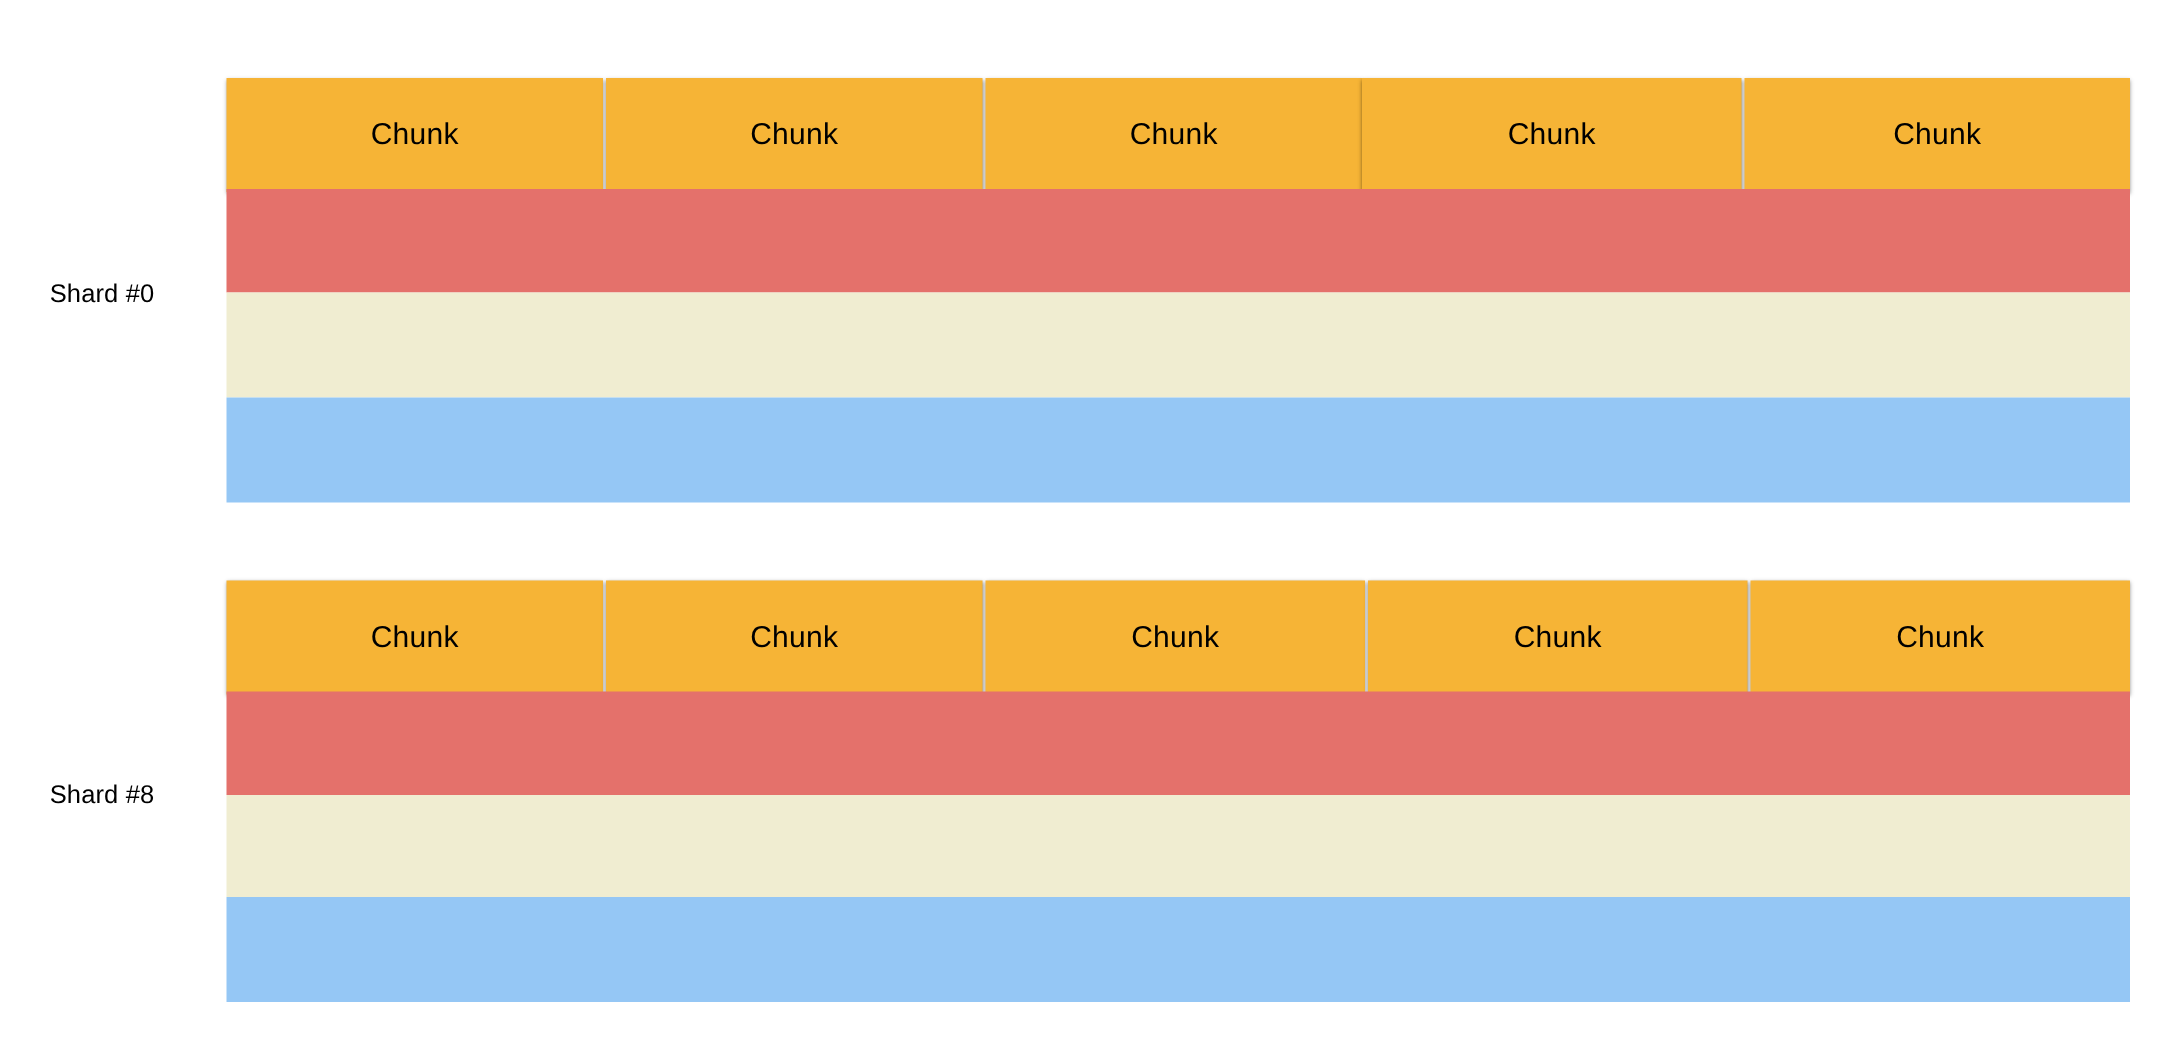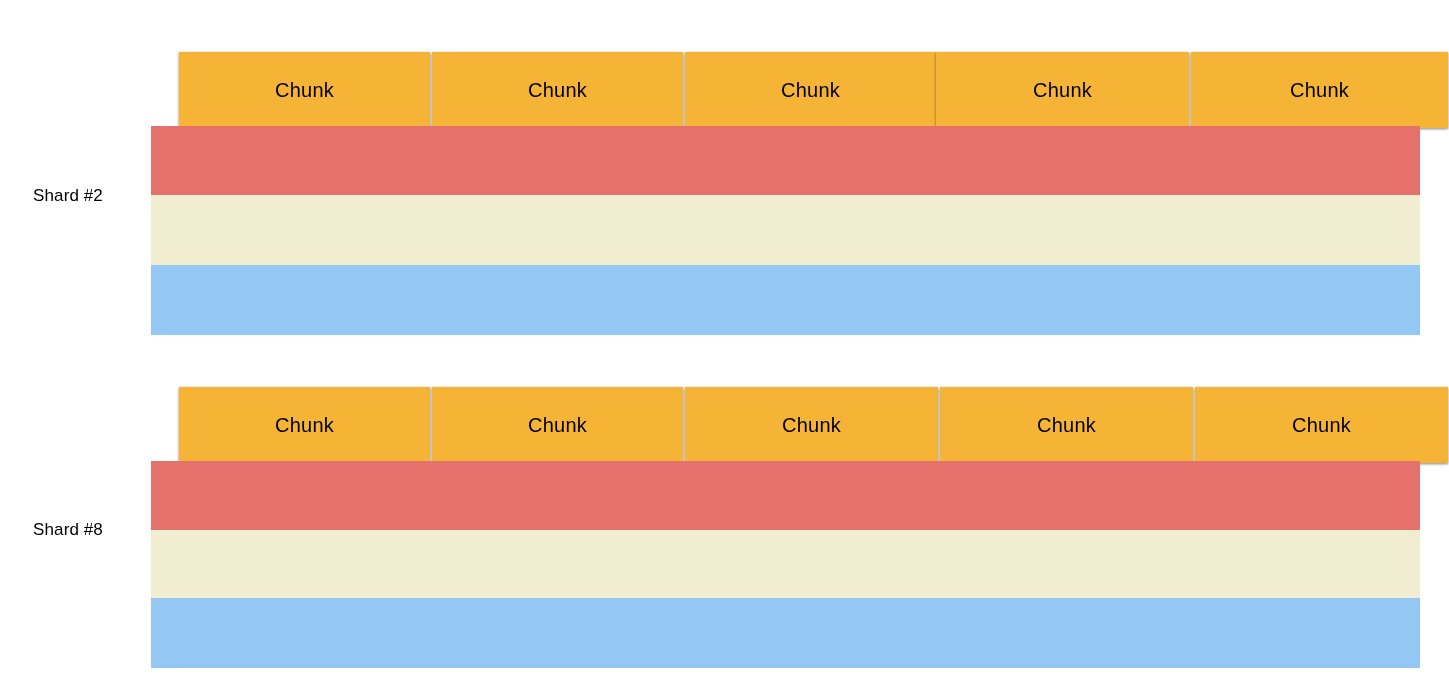--- a/index.html
+++ b/index.html
@@ -32,21 +32,20 @@
     letter-spacing: 0.1px;
     white-space: nowrap;
   }
 
   
   .chunk-row {
     position: absolute;
     left: 151px;
     width: 1269px;
     height: 76px;
-    margin-left: 28px;
   }
   .chunk {
     position: absolute;
     top: 0;
     height: 76px;
     background: #f6b436;
     box-shadow: 0 1px 3px rgba(0,0,0,0.30), 0 1px 2px rgba(0,0,0,0.22);
     display: flex;
     align-items: center;
     justify-content: center;
@@ -66,21 +65,21 @@
     width: 1269px;
   }
   .band-red   { background: #e4716b; }
   .band-cream { background: #f0edd1; }
   .band-blue  { background: #95c7f5; }
 </style>
 </head>
 <body>
 
 <div id="canvas">
-    <div class="shard-label" style="top: 186px;">Shard #2</div>
+    <div class="shard-label" style="top: 186px;">Shard #0</div>
     <div class="chunk-row" style="top: 52px;">
       <div class="chunk" style="left: 0px; width: 251px; background: rgb(246, 180, 54);">
         <span class="chunk-label">Chunk</span>
       </div>
       <div class="chunk" style="left: 253px; width: 251px; background: rgb(246, 180, 54);">
         <span class="chunk-label">Chunk</span>
       </div>
       <div class="chunk" style="left: 506px; width: 251px; background: rgb(246, 180, 54);">
         <span class="chunk-label">Chunk</span>
       </div>

